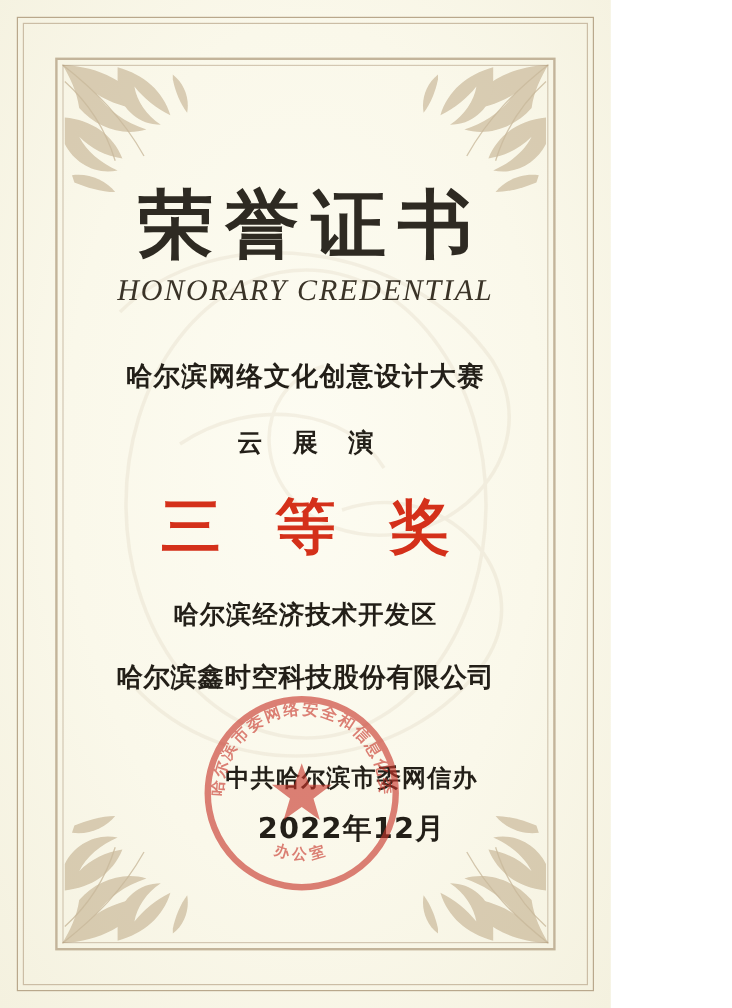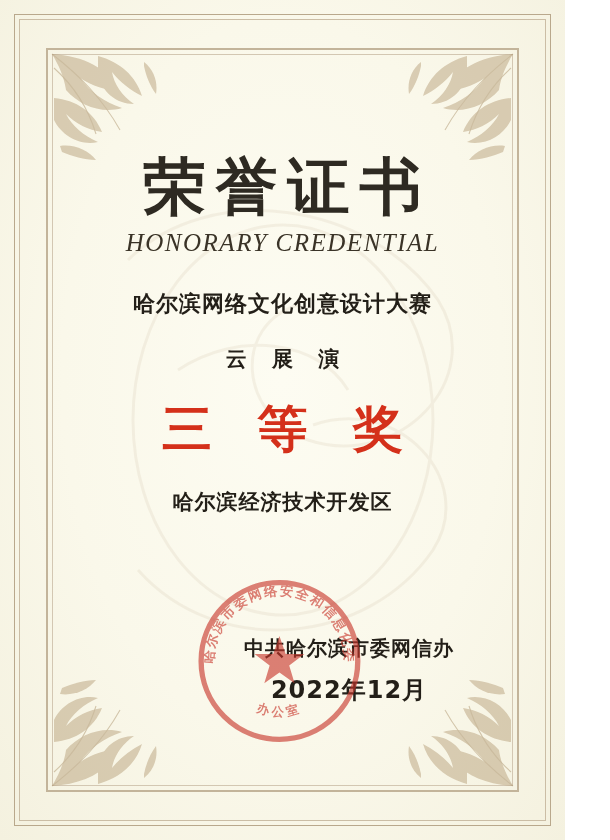--- a/index.html
+++ b/index.html
@@ -9,21 +9,21 @@
   }
   body {
     width: 610px;
     height: 840px;
     font-family: "Liberation Serif", serif;
     overflow: hidden;
   }
 
   .certificate {
     position: relative;
-    width: 565px;
+    width: 509px;
     height: 840px;
     background:
       radial-gradient(ellipse at 50% 45%, #fdfcf2 0%, #faf8ea 55%, #f4f1df 100%);
     box-sizing: border-box;
     overflow: hidden;
   }
 
   
   .border-outer {
     position: absolute;
@@ -115,21 +115,21 @@
     margin-top: 10px;
     font-family: "Liberation Serif", serif;
     font-size: 25px;
     letter-spacing: 1.5px;
     color: #3a3327;
     white-space: nowrap;
     font-style: italic;
   }
 
   .line-contest {
-    margin-top: 32px;
+    margin-top: 42px;
     font-family: Liberation Sans, sans-serif;
     font-size: 22px;
     font-weight: bold;
     letter-spacing: 1px;
     color: #231f18;
   }
 
   .line-category {
     margin-top: 26px;
     font-family: "DejaVu Sans", sans-serif;
@@ -296,20 +296,21 @@
     </svg>
   </div>
 
   <div class="content">
     <div class="title-cn">荣誉证书</div>
     <div class="title-en">HONORARY CREDENTIAL</div>
     <div class="line-contest">哈尔滨网络文化创意设计大赛</div>
     <div class="line-category">云 展 演</div>
     <div class="award">三 等 奖</div>
     <div class="project-1">哈尔滨经济技术开发区</div>
+    <div class="recipient">哈尔滨鑫时空科技股份有限公司</div>
 
     <div class="issuer-block">
       <div class="issuer">中共哈尔滨市委网信办</div>
       <div class="issue-date">2022年12月</div>
     </div>
   </div>
 
   <div class="seal">
     <svg viewBox="0 0 200 200" xmlns="http://www.w3.org/2000/svg">
       <defs>

